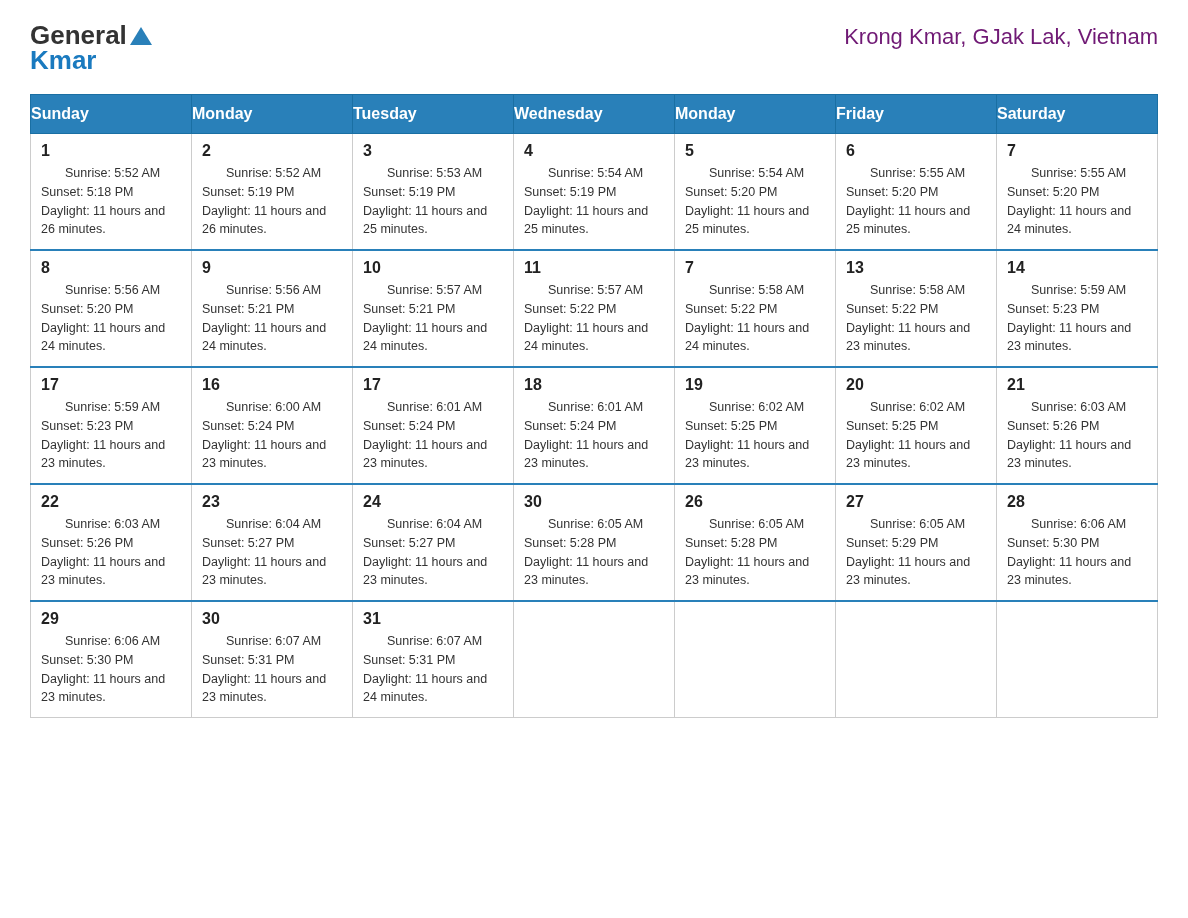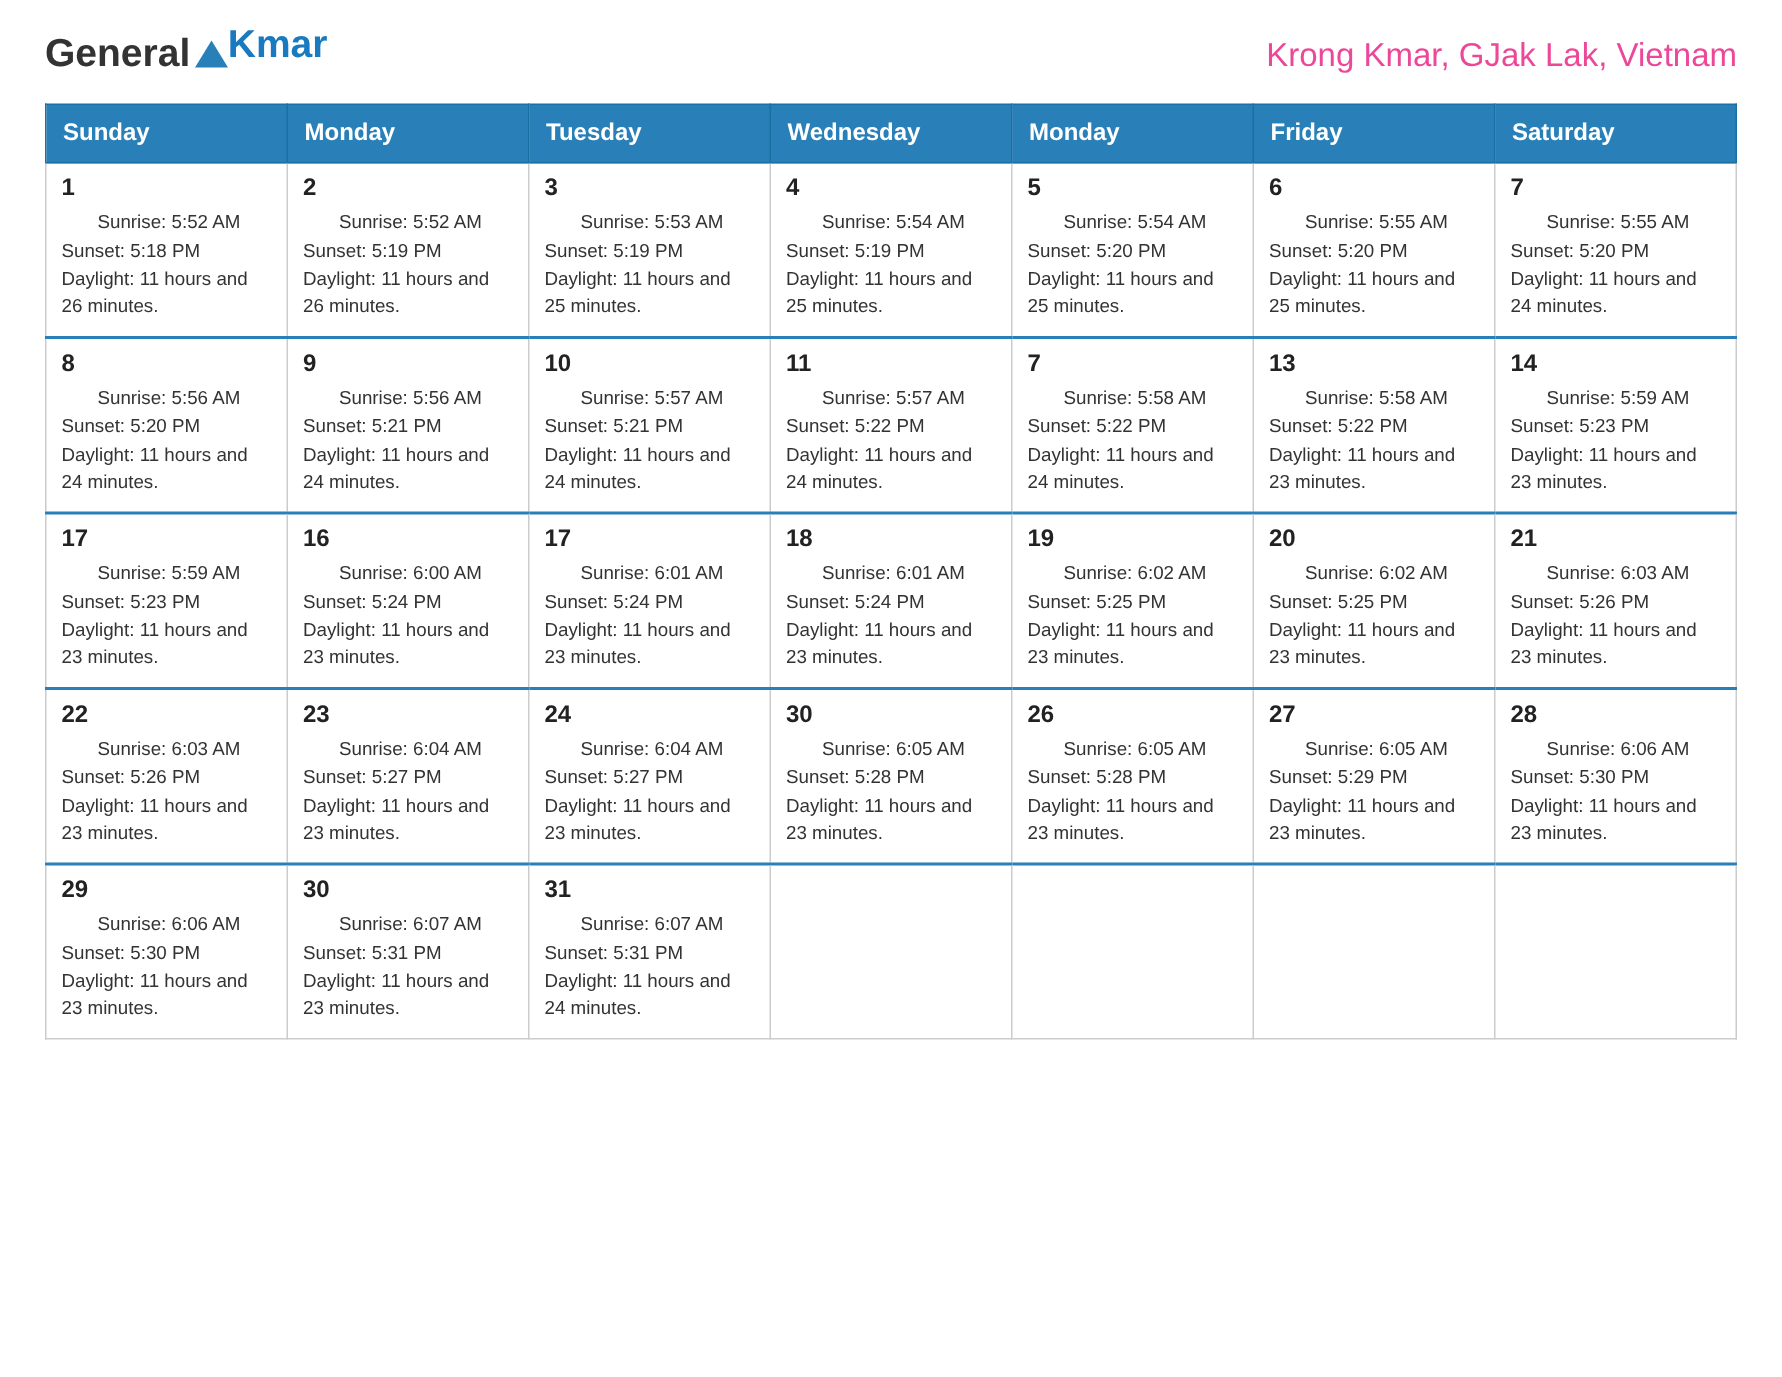--- a/index.html
+++ b/index.html
@@ -16,21 +16,21 @@
       align-items: flex-start;
       margin-bottom: 18px;
     }
     .logo {
       display: flex;
       align-items: center;
       gap: 0;
     }
     .logo-wrap {
       display: flex;
-      flex-direction: row;
+      flex-direction: column;
       align-items: flex-start;
     }
     .logo-line1 {
       font-size: 26px;
       font-weight: bold;
       color: #333;
       display: flex;
       align-items: center;
     }
     .logo-line2 {
@@ -43,34 +43,34 @@
       text-align: right;
     }
     .month-title {
       font-size: 52px;
       font-weight: normal;
       color: #222;
       line-height: 1.1;
     }
     .location-title {
       font-size: 22px;
-      color: #ec4899;
+      color: #701a75;
       margin-top: 4px;
     }
     .calendar {
       width: 100%;
       border-collapse: collapse;
       border: 1.5px solid #aaa;
     }
     .calendar th {
       background-color: #2980b9;
       color: #fff;
       font-size: 16px;
       font-weight: bold;
-      padding: 10px 11px;
+      padding: 10px 0;
       text-align: left;
       border: 1px solid #1a6fa3;
     }
     .calendar td {
       vertical-align: top;
       padding: 8px 10px 10px 10px;
       border: 1px solid #ccc;
       width: calc(100% / 7);
       font-size: 13px;
       color: #333;

